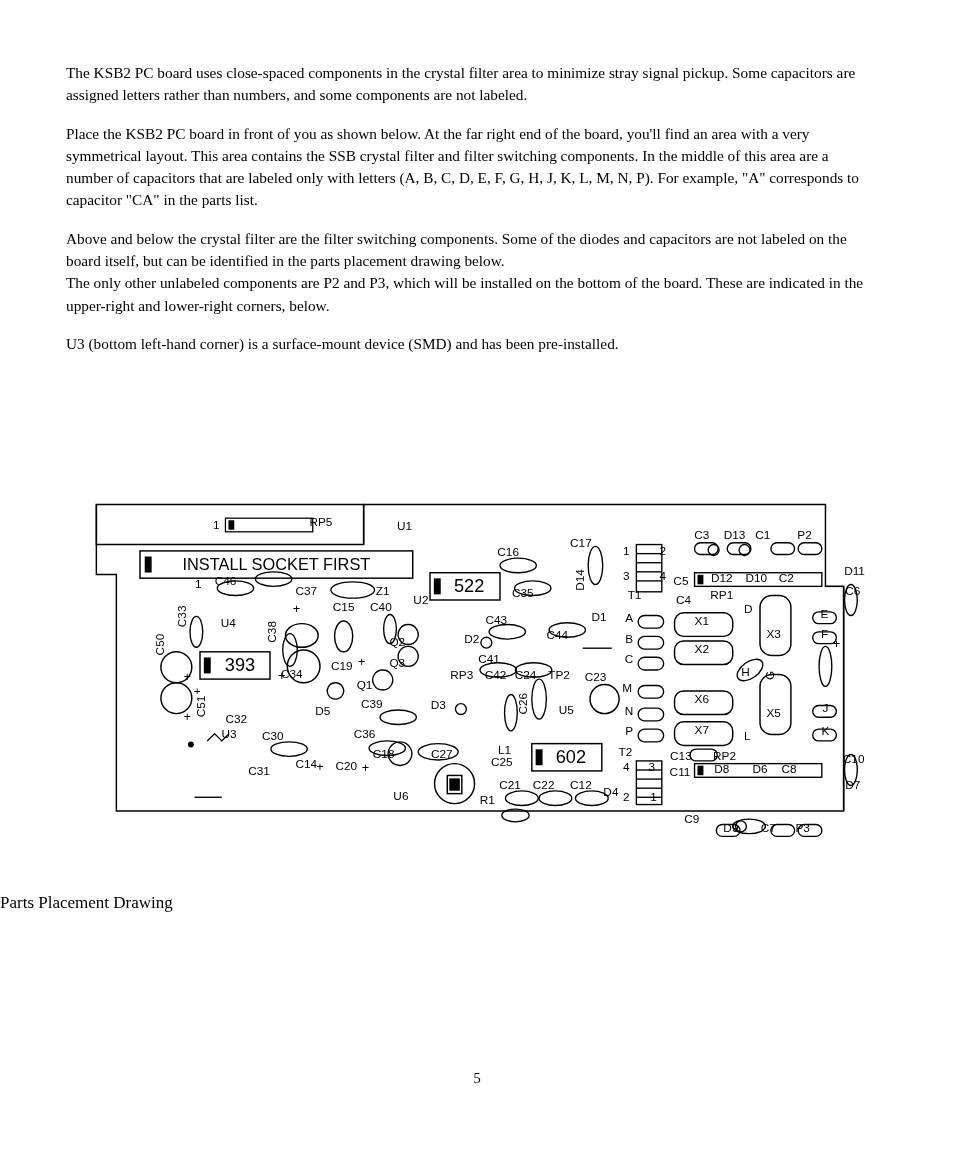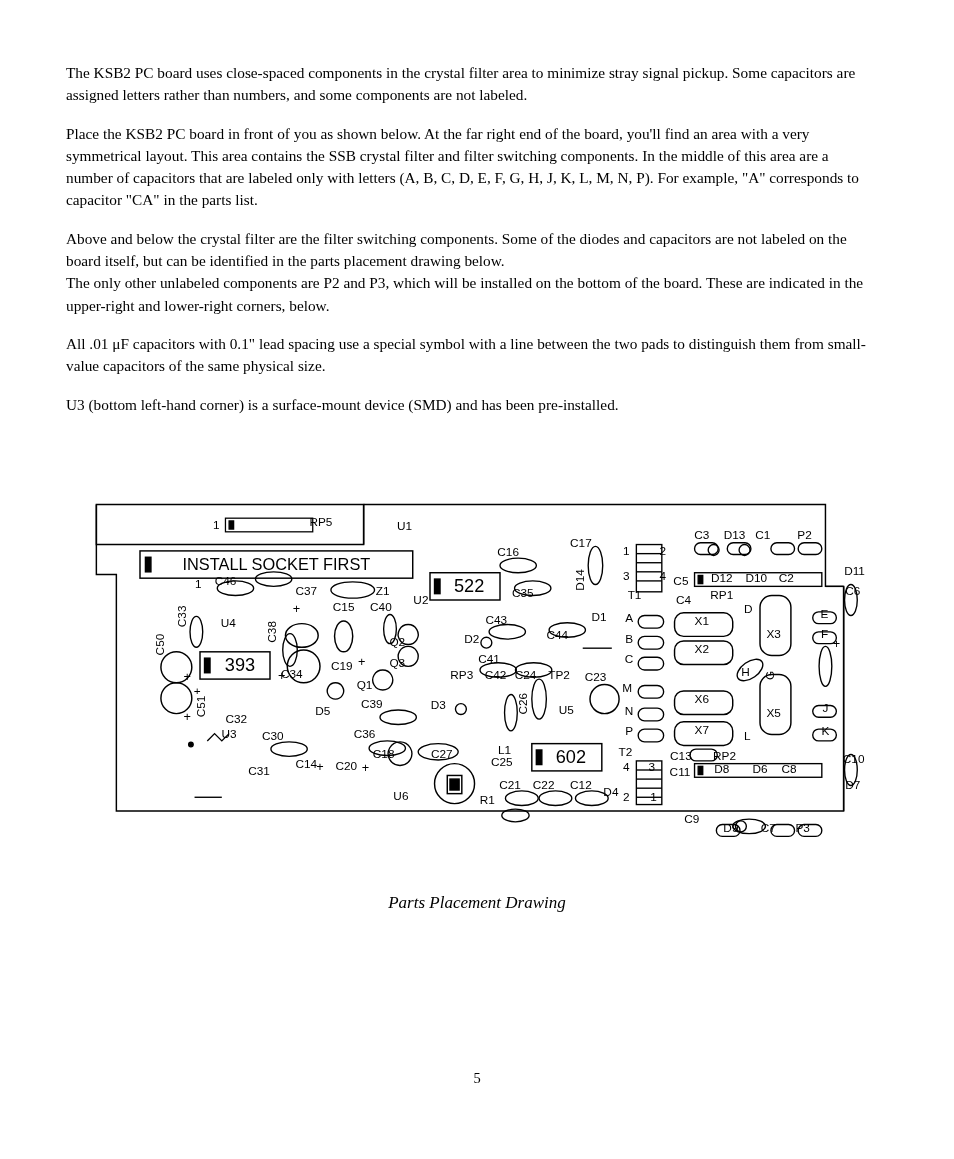--- a/index.html
+++ b/index.html
@@ -18,23 +18,21 @@
     font-size:15.3px;
     line-height:22.3px;
     text-align:left;
   }
   .body-text p{margin:0 0 16px 0;}
   .body-text p:last-child{margin-bottom:0;}
 
   .caption{
     position:absolute;
     left:0;top:893px;width:954px;
-    text-align:center;
     font-size:17px;
-    font-style:italic;
   }
   .pageno{
     position:absolute;
     left:0;top:1070px;width:954px;
     text-align:center;
     font-size:14.5px;
   }
 
   
   .drawing{
@@ -49,21 +47,20 @@
 </head>
 <body>
 
 <div class="page">
 
   <div class="body-text">
     <p>The KSB2 PC board uses close-spaced components in the crystal filter area to minimize stray signal pickup. Some capacitors are assigned letters rather than numbers, and some components are not labeled.</p>
     <p>Place the KSB2 PC board in front of you as shown below. At the far right end of the board, you'll find an area with a very symmetrical layout. This area contains the SSB crystal filter and filter switching components. In the middle of this area are a number of capacitors that are labeled only with letters (A, B, C, D, E, F, G, H, J, K, L, M, N, P). For example, "A" corresponds to capacitor "CA" in the parts list.</p>
     <p style="white-space:pre-line">Above and below the crystal filter are the filter switching components. Some of the diodes and capacitors are not labeled on the board itself, but can be identified in the parts placement drawing below.
 The only other unlabeled components are P2 and P3, which will be installed on the bottom of the board. These are indicated in the upper-right and lower-right corners, below.</p>
-    <p>All .01 μF capacitors with 0.1" lead spacing use a special symbol with a line between the two pads to distinguish them from small-value capacitors of the same physical size.</p>
     <p>U3 (bottom left-hand corner) is a surface-mount device (SMD) and has been pre-installed.</p>
   </div>
 
   <div class="drawing">
     <svg id="pcb" width="800" height="400" viewBox="0 0 880 400" xmlns="http://www.w3.org/2000/svg">
       <g fill="none" stroke="#000" stroke-width="1.6">
 
         <path d="M18 18 H312 V62 H18 Z"></path>
         <path d="M18 62 L18 95 L40 95 L40 355 L840 355 L840 108 L820 108 L820 18 L312 18"></path>
         <path d="M820 108 L840 108"></path>

